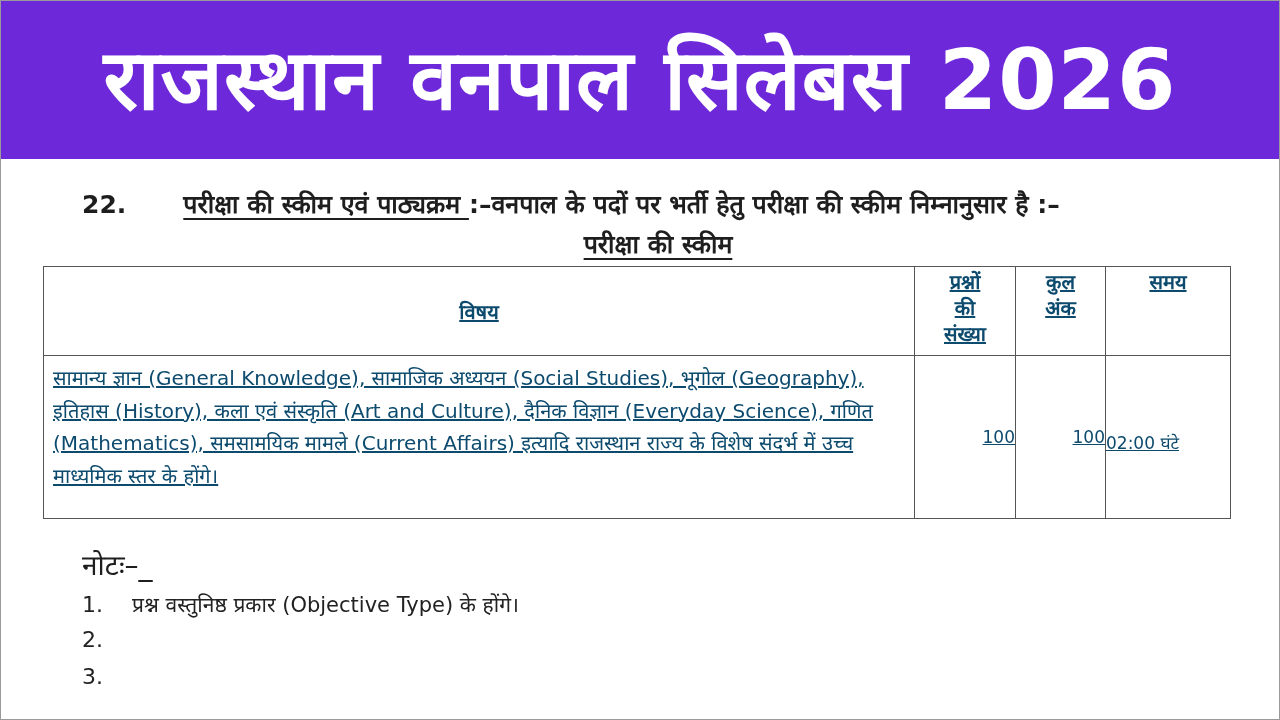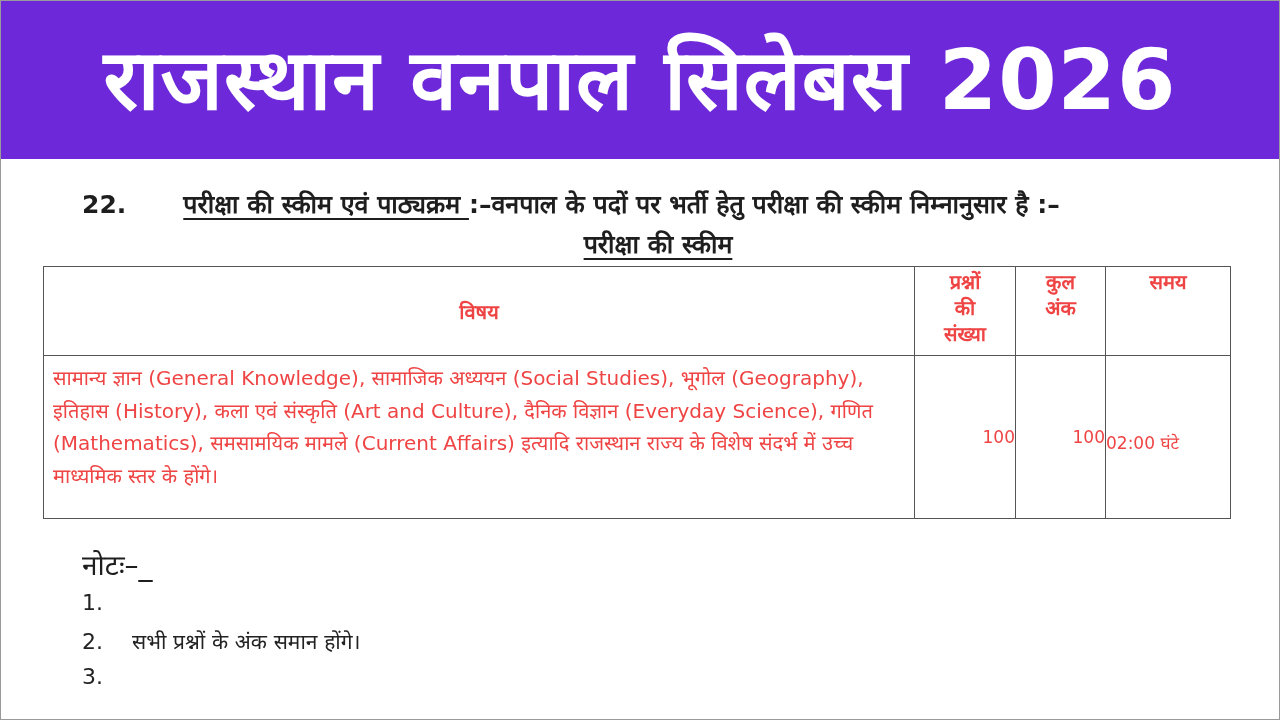--- a/index.html
+++ b/index.html
@@ -31,21 +31,21 @@
   .sub-heading {
     position: absolute; left: 0; top: 226px; width: 1280px; text-align: center;
     font-size: 25px; font-weight: bold; color: #1e1e1e;
   }
   .sub-heading span { text-decoration: underline; text-underline-offset: 5px; margin-left: 36px; margin-top: 8px; }
   table.scheme {
     position: absolute; left: 43px; top: 266px; width: 1187px;
     border-collapse: collapse; table-layout: fixed;
   }
   table.scheme td, table.scheme th {
-    border: 1.5px solid #555; padding: 0; color: #ef4444;
+    border: 1.5px solid #555; padding: 0; color: #0c4a6e; text-decoration: underline;
   }
   table.scheme th { font-weight: bold; font-size: 20px; height: 86px; vertical-align: middle; }
   th.c-subject { text-align: center; }
   th.c-small { vertical-align: top !important; text-align: center; line-height: 26px; padding-top: 2px !important; }
   td.subject-cell {
     height: 156px; vertical-align: top; text-align: left;
     font-size: 20px; line-height: 32.5px; padding: 6px 14px 0 9px !important;
   }
   td.num-cell { text-align: right; vertical-align: middle; font-size: 17px; }
   td.time-cell { vertical-align: middle; font-size: 17px; padding-top: 10px !important; }
@@ -103,21 +103,21 @@
     <td class="time-cell">02:00 घंटे</td>
   </tr>
 </tbody>
   </table>
 
 <div class="note-title">नोटः–_</div>
 
 <div class="notes">
   <div class="note">
     <span class="n">1.</span>
+    <span>प्रश्न वस्तुनिष्ठ प्रकार (Objective Type) के होंगे।</span>
   </div>
   <div class="note">
     <span class="n">2.</span>
-    <span>सभी प्रश्नों के अंक समान होंगे।</span>
   </div>
   <div class="note">
     <span class="n">3.</span>
   </div>
 </div>
 
 </body></html>

